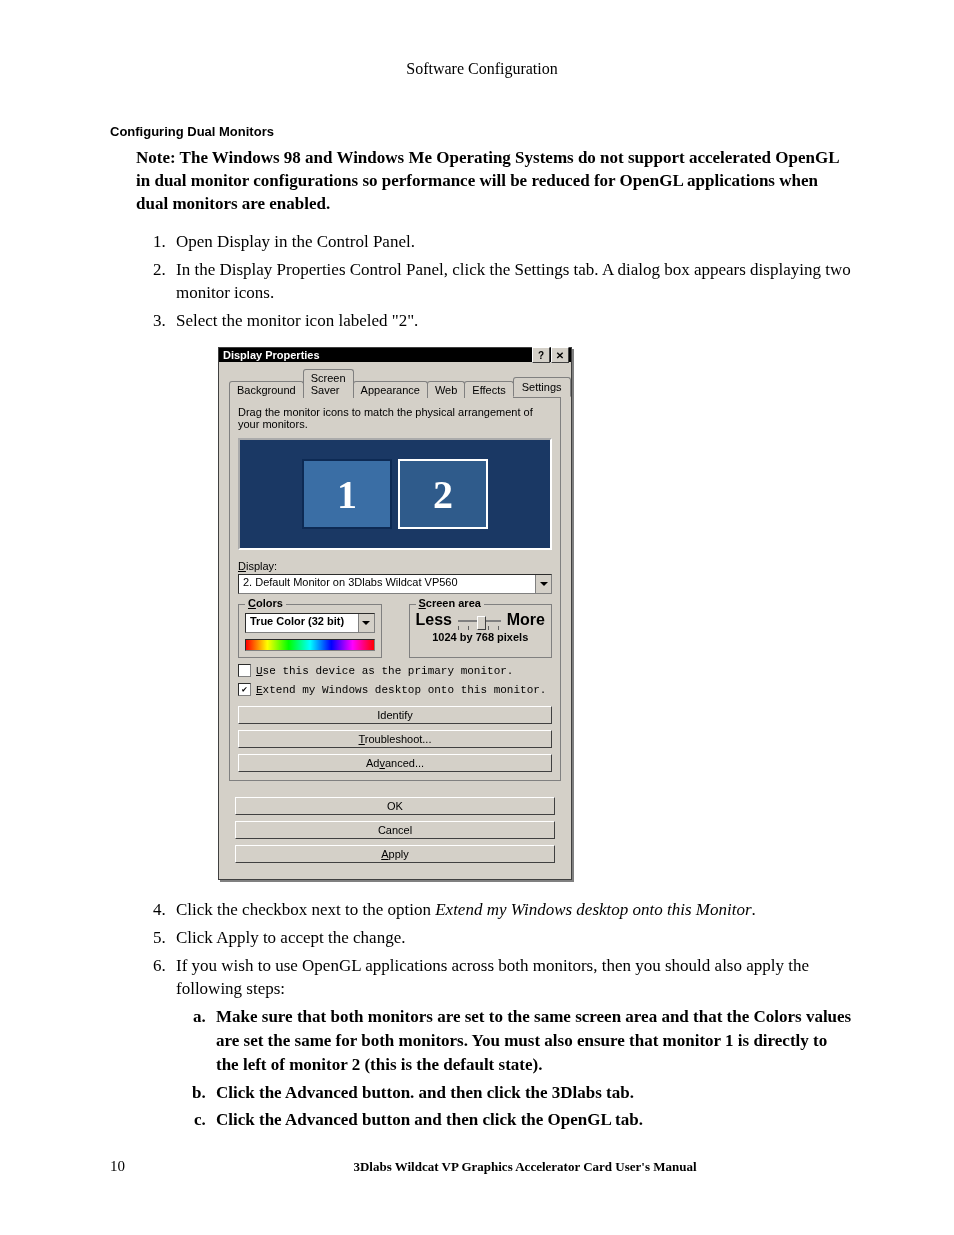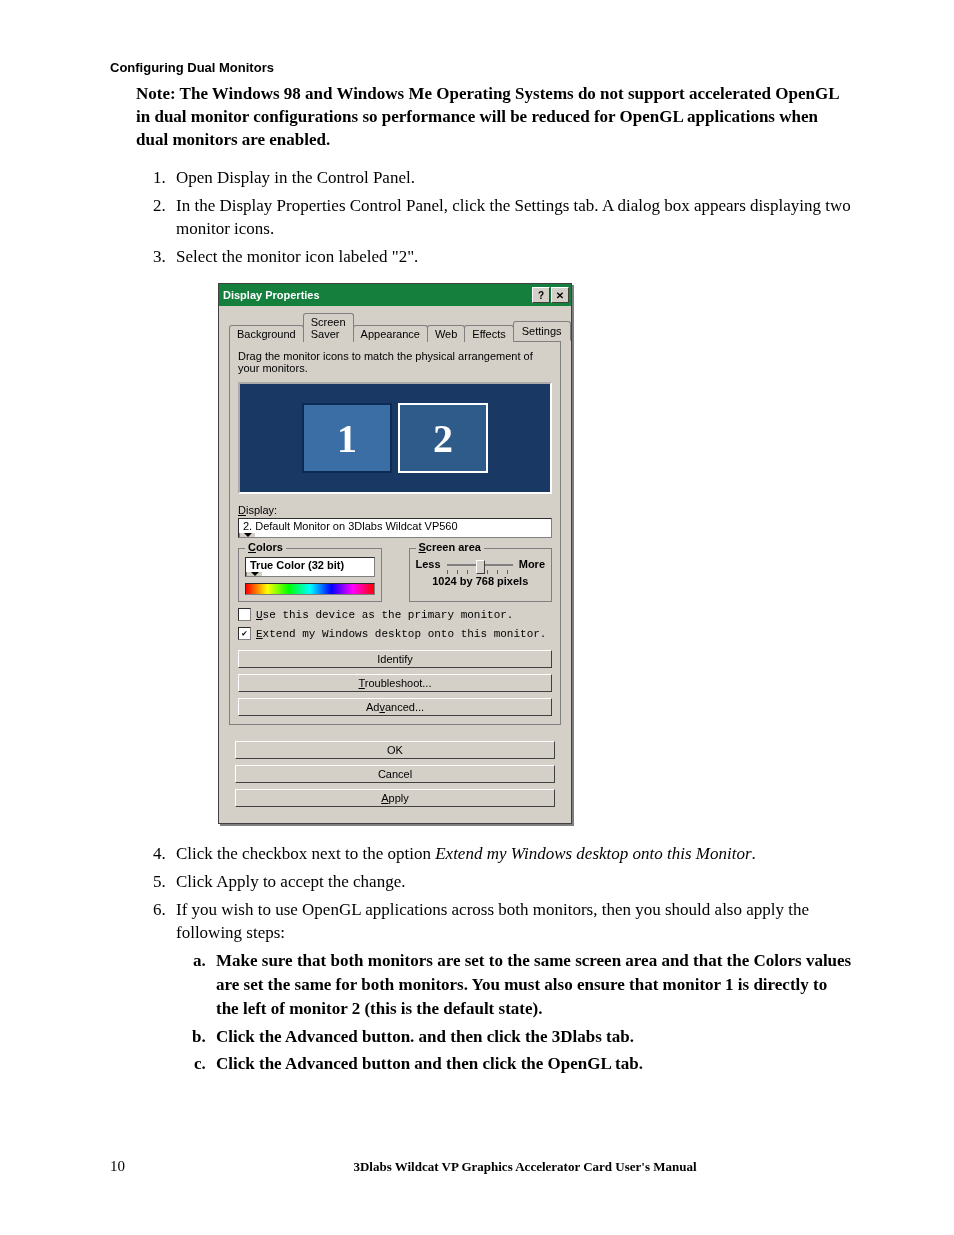--- a/index.html
+++ b/index.html
@@ -62,23 +62,23 @@
   .dlg {
     width: 352px;
     background: #d4d0c8;
     border: 1px solid #404040;
     box-shadow: 2px 2px 0 #808080;
     font-family: Tahoma, Arial, sans-serif;
     font-size: 11px;
     color: #000;
   }
   .dlg-title {
-    background: #15803d;
+    background: #000000;
     color: #fff;
-    height: 22px;
+    height: 14px;
     display: flex;
     align-items: center;
     padding: 0 2px 0 4px;
     font-weight: bold;
     justify-content: space-between;
   }
   .dlg-title .t-btns { display:flex; gap:1px; }
   .winbtn {
     width: 16px; height: 14px;
     background: #d4d0c8;
@@ -127,21 +127,21 @@
     font-size:40px; font-weight:bold;
     width:86px; height:66px;
     display:flex; align-items:center; justify-content:center;
     border:2px solid #0d2a54;
   }
   .mon.sel { border:2px solid #fff; background:#2f5b8b; }
   .lbl { margin-top:10px; font-size:11px; }
   .combo {
     display:flex; align-items:stretch;
     border:1px inset #808080; background:#fff;
-    height:18px; margin-top:2px;flex-direction:column;
+    height:18px; margin-top:2px;
   }
   .combo-text { flex:1; padding:1px 4px; font-size:11px; white-space:nowrap; overflow:hidden; }
   .combo-btn {
     width:15px; background:#d4d0c8;
     border-left:1px solid #808080;
     display:flex; align-items:center; justify-content:center;
   }
   .arrow-down {
     width:0;height:0;border-left:4px solid transparent;border-right:4px solid transparent;border-top:4px solid #000;
   }
@@ -150,21 +150,21 @@
     border:1px solid #808080; padding:6px; position:relative; flex:1;
   }
   .group-title {
     position:absolute; top:-8px; left:6px; background:#d4d0c8; padding:0 3px; font-size:11px;
   }
   .colorbar {
     height:10px; margin-top:6px;
     background: linear-gradient(to right,#f00,#ff0,#0f0,#0ff,#00f,#f0f,#f00);
     border:1px inset #808080;
   }
-  .slider-row { display:flex; align-items:center; gap:6px; font-size:11px; }
+  .slider-row { display:flex; gap:6px; font-size:16px; }
   .slider-track {
     flex:1; height:16px; position:relative; margin-top:2px;
   }
   .slider-line {
     position:absolute; top:7px; left:0; right:0; height:2px; background:#808080;
   }
   .slider-thumb {
     position:absolute; top:3px; left:44%;
     width:7px; height:12px; background:#d4d0c8;
     border:1px solid #404040; border-top-color:#fff; border-left-color:#fff;
@@ -195,20 +195,21 @@
     display:flex; align-items:center;
     font-size:15px;
   }
   .footer .pn { width:70px; }
   .footer .ft { flex:1; text-align:center; font-weight:bold; font-size:13px; }
 </style>
 </head>
 <body>
 
 <div class="page">
+  <div class="header-center">Software Configuration</div>
 
   <div class="section-heading">Configuring Dual Monitors</div>
 
   <p class="note">Note: The Windows 98 and Windows Me Operating Systems do not support accelerated OpenGL in dual monitor configurations so performance will be reduced for OpenGL applications when dual monitors are enabled.</p>
 
   <ol class="main-list">
     <li>Open Display in the Control Panel.</li>
     <li>In the Display Properties Control Panel, click the Settings tab. A dialog box appears displaying two monitor icons.</li>
     <li>Select the monitor icon labeled "2".</li>
   </ol>

